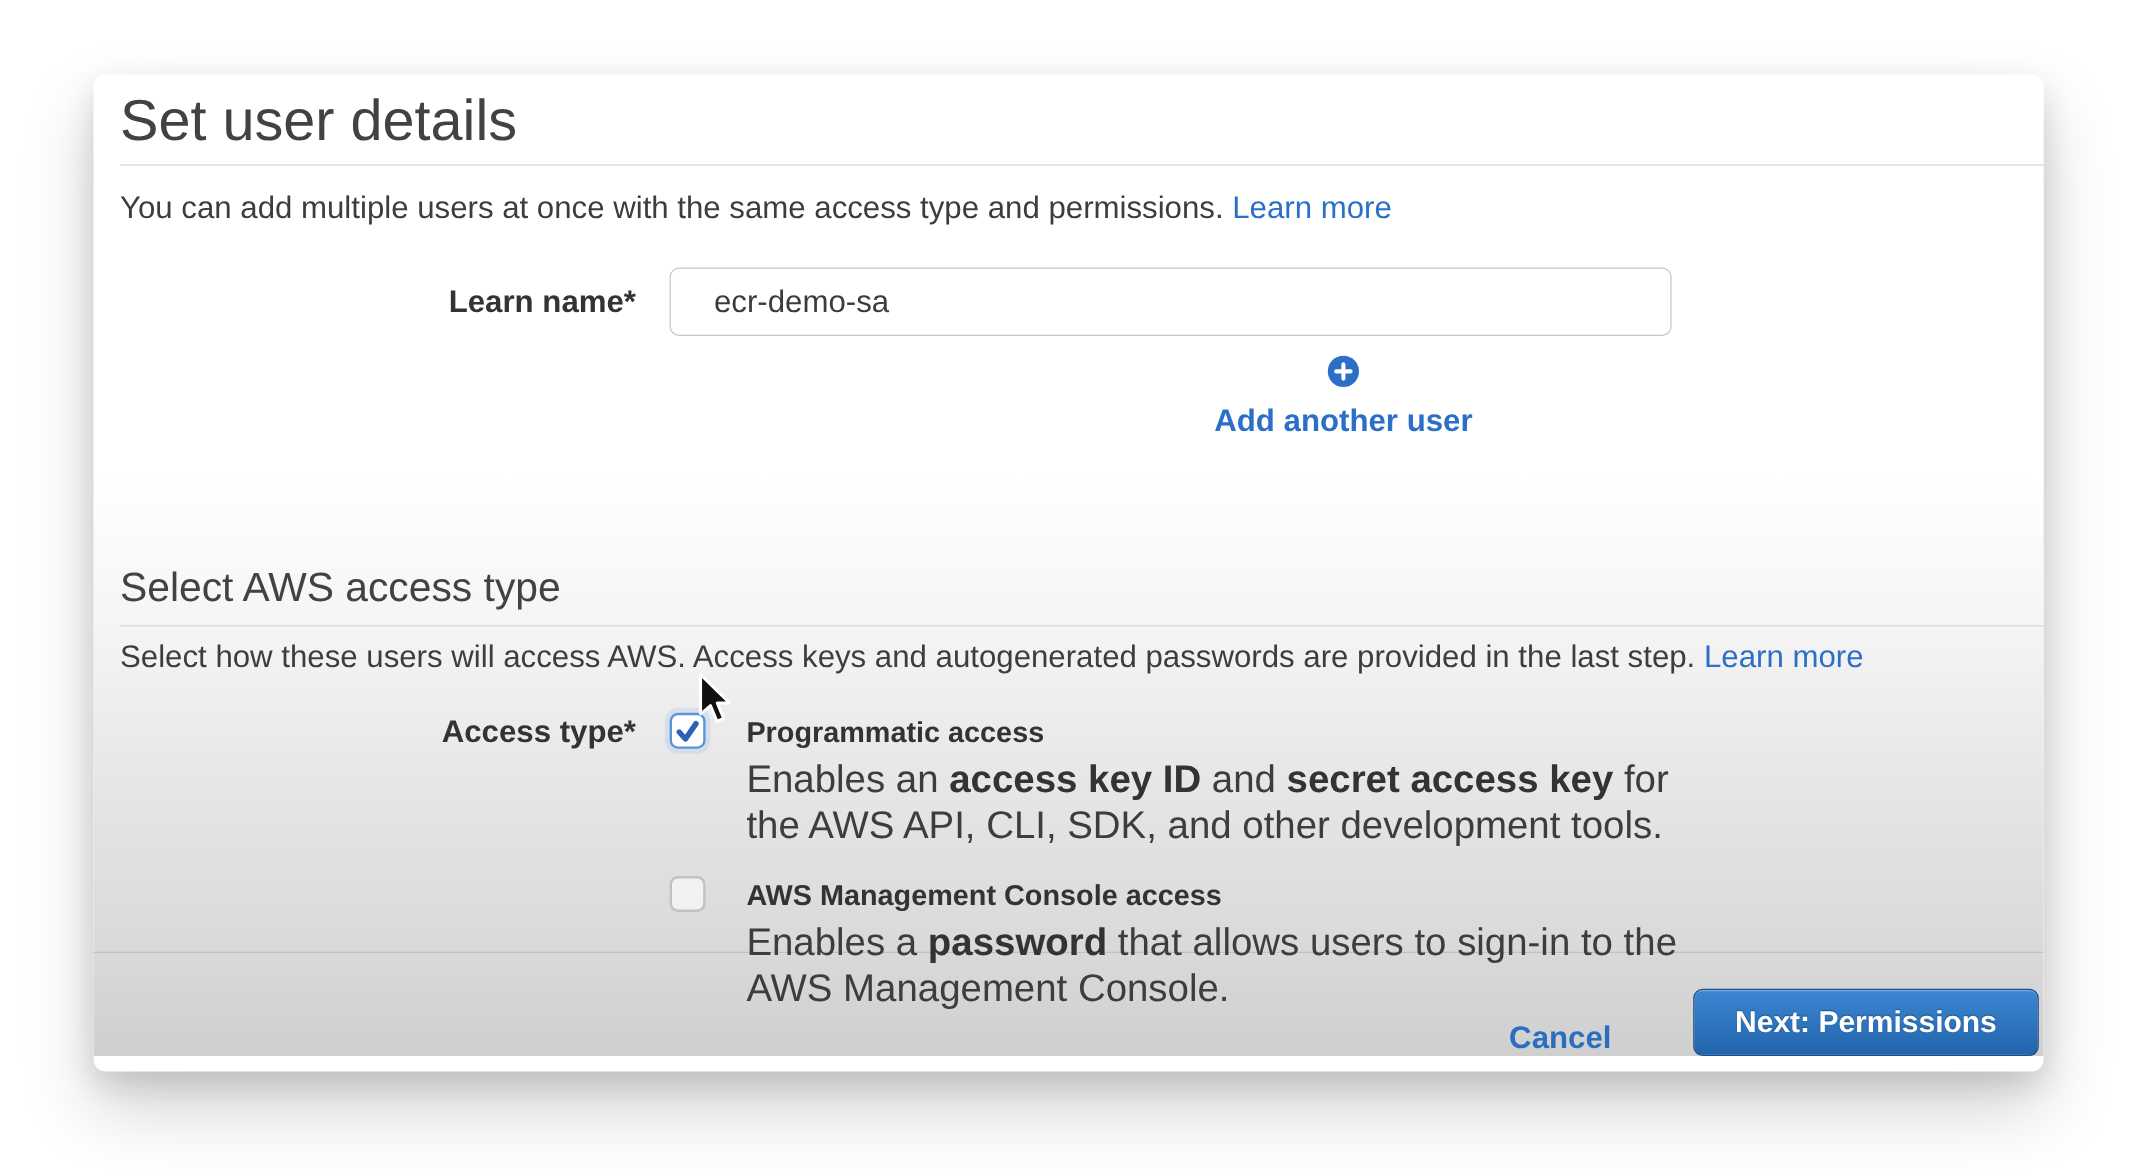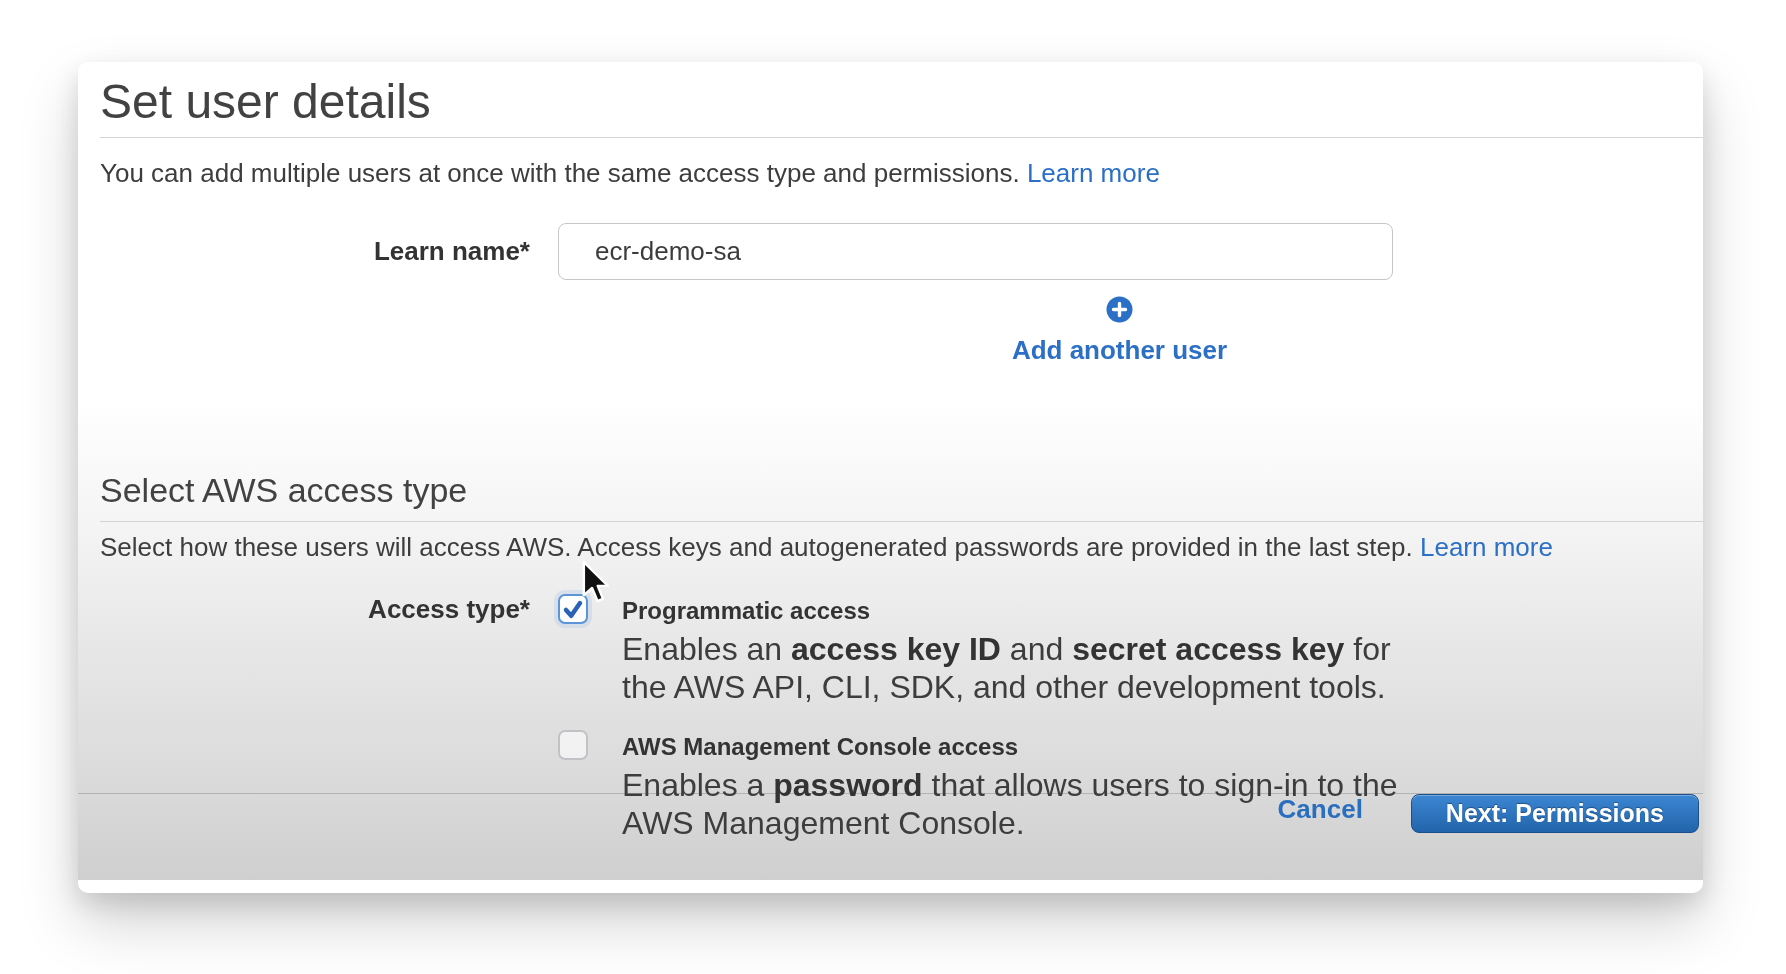--- a/index.html
+++ b/index.html
@@ -140,34 +140,35 @@
     max-width:800px;
     font-size:32px;line-height:38px;
     color:var(--text_dark);
   }
   .option-desc b{color:#333333;}
   .card-footer{
     height:87px;
     background:linear-gradient(180deg,#d9d9d9,#cfcfcf);
     border-top:1px solid #b3b3b3;
     display:flex;
-    align-items:flex-start;
+    align-items:flex-end;
     justify-content:flex-end;
     padding-right:4px;
+    gap:20px;
   }
   .cancel-link{
     font-size:26px;
     font-weight:bold;
     color:var(--cancel_blue);
     margin-right:48px;
     cursor:pointer;
     text-decoration:none;
   }
   .next-button{
-    height:39px;
+    height:56px;
     padding:0 34px;
     border-radius:8px;
     border:1px solid var(--button_border);
     background:linear-gradient(180deg,var(--button_top),var(--button_bottom));
     color:#ffffff;
     font-family:"Liberation Sans","DejaVu Sans",sans-serif;
     font-size:25px;
     font-weight:bold;
     text-shadow:0 -1px 1px rgba(0,0,0,.35);
     box-shadow:inset 0 1px 0 rgba(255,255,255,.3);

